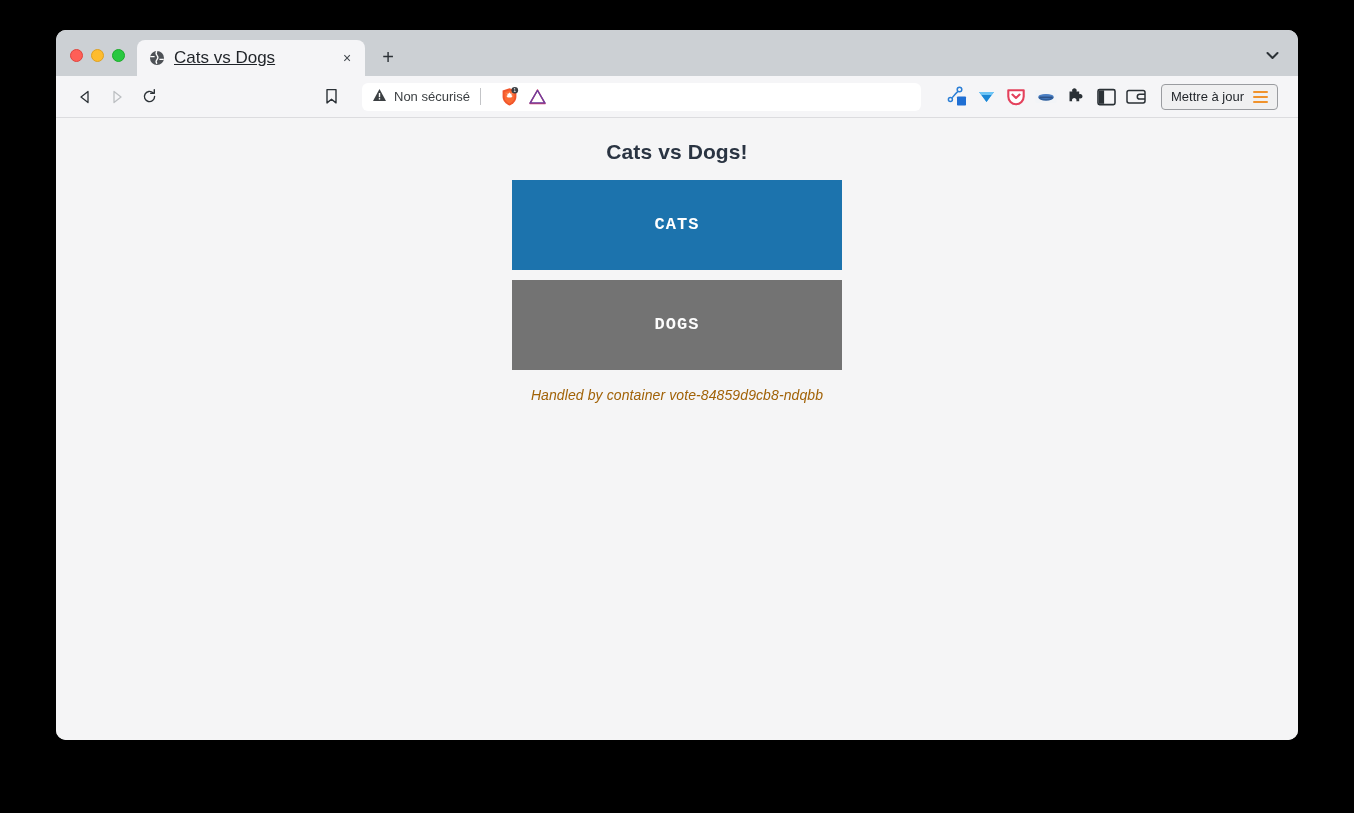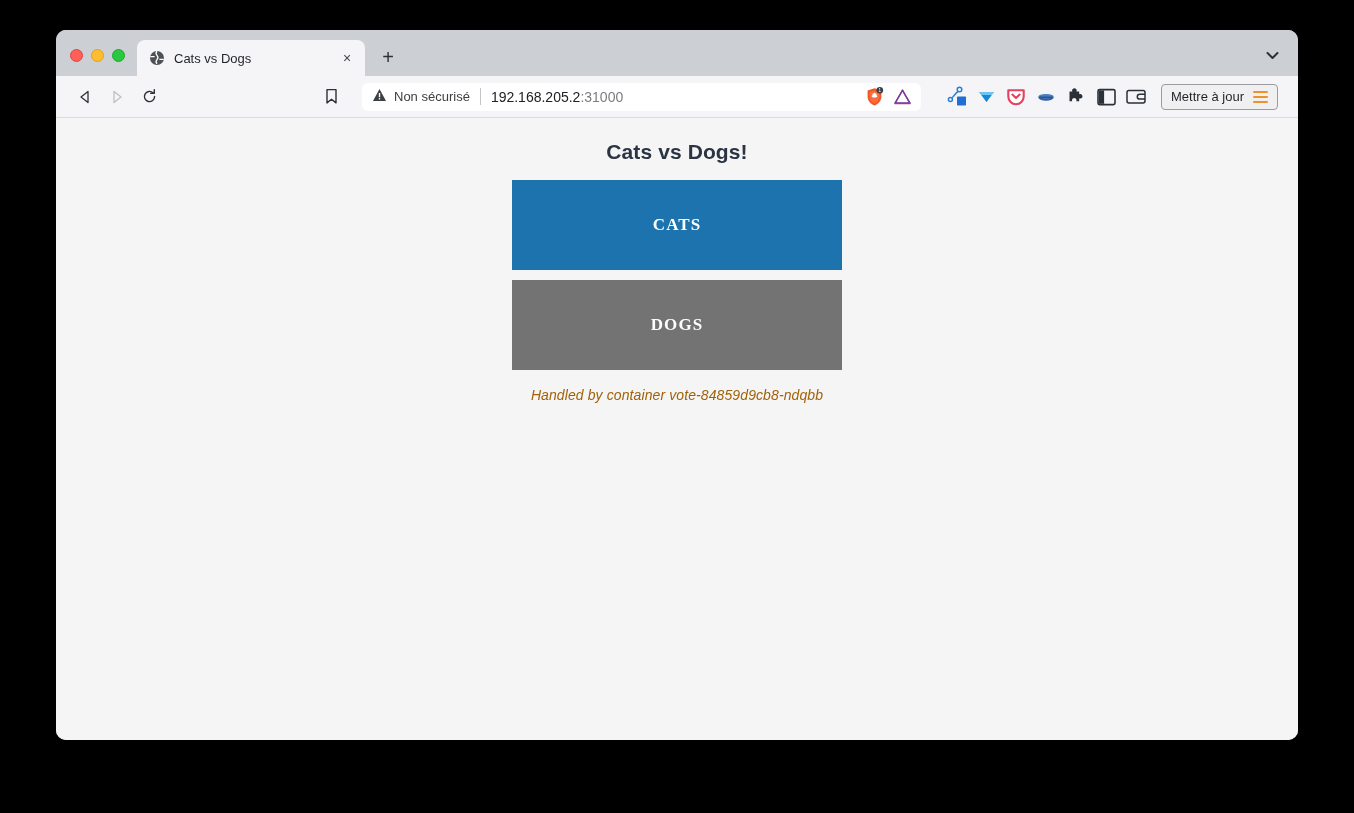--- a/index.html
+++ b/index.html
@@ -43,22 +43,22 @@
     width: 228px; height: 36px;
     background: #f5f5f7;
     border-radius: 8px 8px 0 0;
     display: flex; align-items: center;
     padding: 0 8px 0 12px;
     margin-bottom: 0;
   }
   #tab-favicon { width: 16px; height: 16px; flex: 0 0 16px; margin-right: 9px; }
   #tab-title {
     flex: 1 1 auto;
-    font-size: 13px; color: #1f2328;
-    white-space: nowrap; overflow: hidden; text-overflow: ellipsis;
+    font-size: 17px; color: #1f2328;
+    white-space: nowrap; overflow: hidden; text-overflow: ellipsis; text-decoration: underline;
   }
   #tab-close {
     width: 20px; height: 20px; flex: 0 0 20px;
     display: flex; align-items: center; justify-content: center;
     color: #41474d; font-size: 14px; line-height: 1;
     border-radius: 4px;
   }
   #new-tab-button {
     width: 30px; height: 30px;
     margin: 0 0 4px 8px;
@@ -173,21 +173,21 @@
     display: block;
     width: 330px;
     height: 90px;
     border: none;
     color: #ffffff;
     font-size: 17px;
     font-weight: bold;
     letter-spacing: 1.1px;
     line-height: 90px;
     text-align: center;
-    font-family: Liberation Serif, serif;
+    font-family: Liberation Mono, monospace;
   }
   #vote-cats { background: #1c73ad; margin-bottom: 10px; }
   #vote-dogs { background: #737373; color: #fdfdfd; }
   #container-note {
     margin-top: 17px;
     font-size: 14px;
     color: #a16207;
     letter-spacing: 0.1px;
     font-style: italic;
   }
@@ -256,21 +256,20 @@
         <span>
           <svg width="15" height="14" viewBox="0 0 15 14">
             <path d="M7.5 1L14 13H1z" fill="#3c4043"></path>
             <rect x="6.8" y="5" width="1.4" height="4.2" fill="#ffffff"></rect>
             <rect x="6.8" y="10.1" width="1.4" height="1.4" fill="#ffffff"></rect>
           </svg>
         </span>
         <span id="security-label">Non sécurisé</span>
       </div>
       <span id="urlbar-divider"></span>
-      <span id="url-text"><span>192.168.205.2</span><span class="url-port">:31000</span></span>
 
       <div id="urlbar-right">
         <div class="urlbar-icon">
           <svg width="19" height="20" viewBox="0 0 19 20">
             <path d="M9.5 1.3L2.6 3.4v6.4c0 4 3.1 7.3 6.9 8.8 3.8-1.5 6.9-4.8 6.9-8.8V3.4z" fill="#f0552b"></path>
             <path d="M9.5 3.4L4.5 4.9v5.1c0 3 2.3 5.5 5 6.7 2.7-1.2 5-3.7 5-6.7V4.9z" fill="#fb6b34"></path>
             <path d="M6.4 6.2l1.5 1.7-1.5 1.1 1.3 1.4h3.6l1.3-1.4-1.5-1.1 1.5-1.7-1.6.8-1.5-1.4-1.5 1.4z" fill="#ffffff"></path>
             <circle cx="14.8" cy="3.3" r="3.3" fill="#3b3f44"></circle>
             <text x="14.8" y="4.6" font-family="Liberation Sans, sans-serif" font-size="4.6" fill="#ffffff" text-anchor="middle">1</text>
           </svg>

